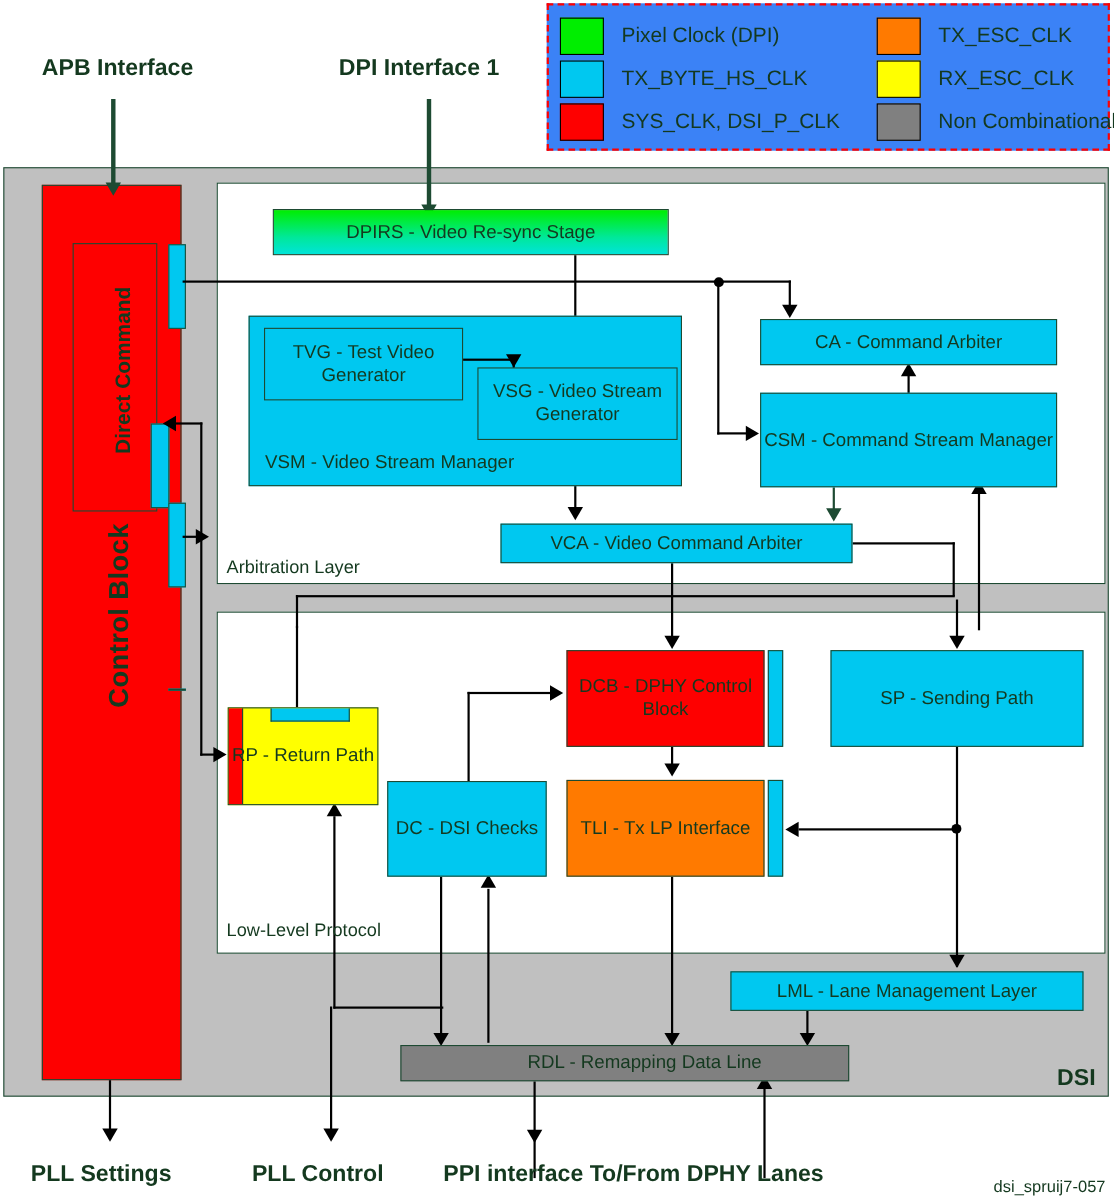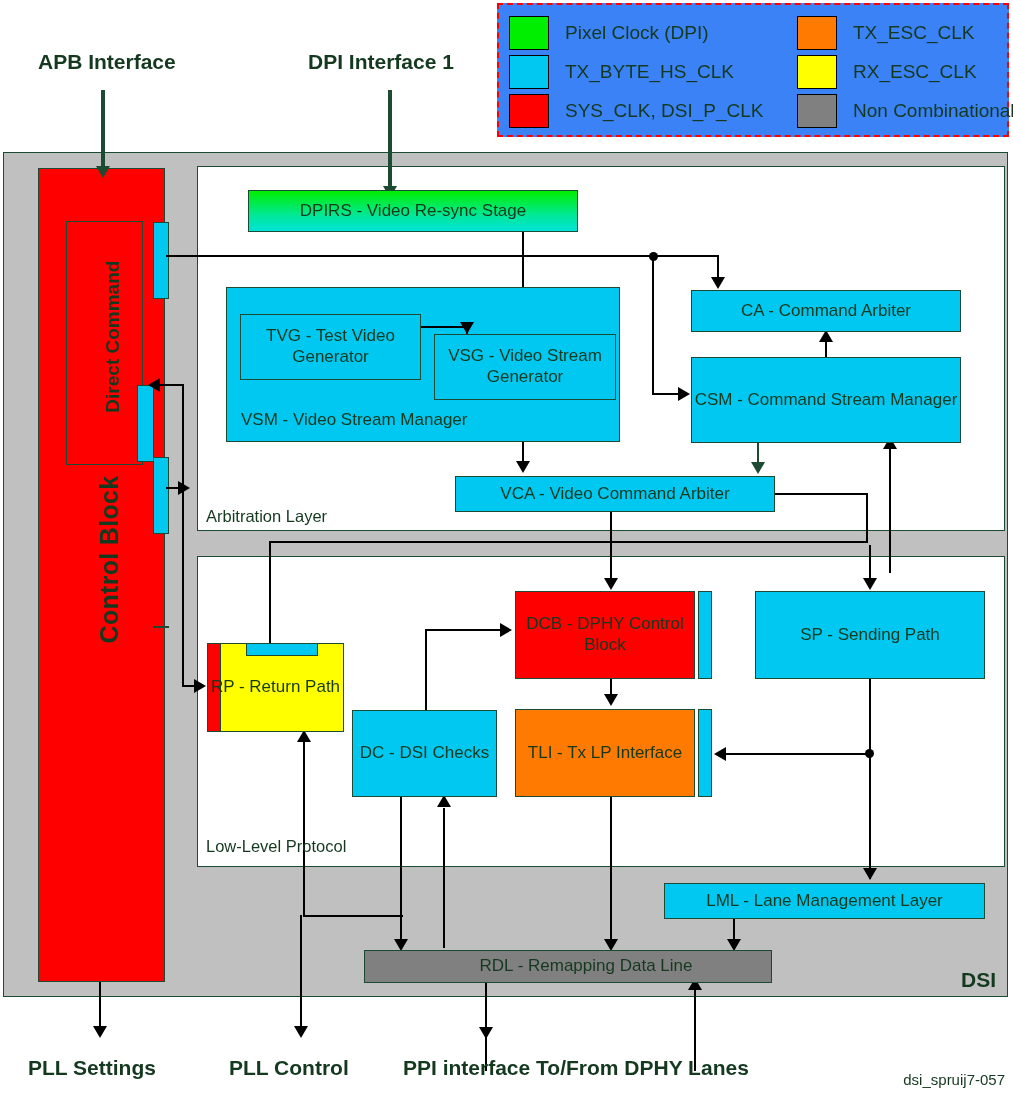--- a/index.html
+++ b/index.html
@@ -161,29 +161,29 @@
     <div id="direct-command">
       <div id="direct-command-label">Direct Command</div>
     </div>
 
     <div class="port" style="left:114px;top:53px;width:14px;height:75px;"></div>
     <div class="port" style="left:98px;top:216px;width:15px;height:75px;"></div>
     <div class="port" style="left:114px;top:288px;width:14px;height:75px;"></div>
     <div class="port" style="left:114px;top:457px;width:14px;height:0px;"></div>
   </div>
 
-  <div class="blk green-grad" style="left:248px;top:190px;width:330px;height:42px;">
+  <div class="blk green-grad" style="left:248px;top:190px;width:360px;height:42px;">
     <span>DPIRS - Video Re-sync Stage</span>
   </div>
 
   <div class="blk cyan" style="left:226px;top:287px;width:394px;height:155px;align-items:flex-end;justify-content:flex-start;padding:0 0 10px 14px;">
     <span>VSM - Video Stream Manager</span>
   </div>
 
-  <div class="blk cyan" style="left:240px;top:298px;width:181px;height:66px;z-index:7;margin-top:16px;">
+  <div class="blk cyan" style="left:240px;top:298px;width:181px;height:66px;z-index:7;">
     <span>TVG - Test Video Generator</span>
   </div>
 
   <div class="blk cyan" style="left:434px;top:334px;width:182px;height:66px;z-index:7;">
     <span>VSG - Video Stream Generator</span>
   </div>
 
   <div class="blk cyan" style="left:691px;top:357px;width:270px;height:86px;">
     <span>CSM - Command Stream Manager</span>
   </div>

